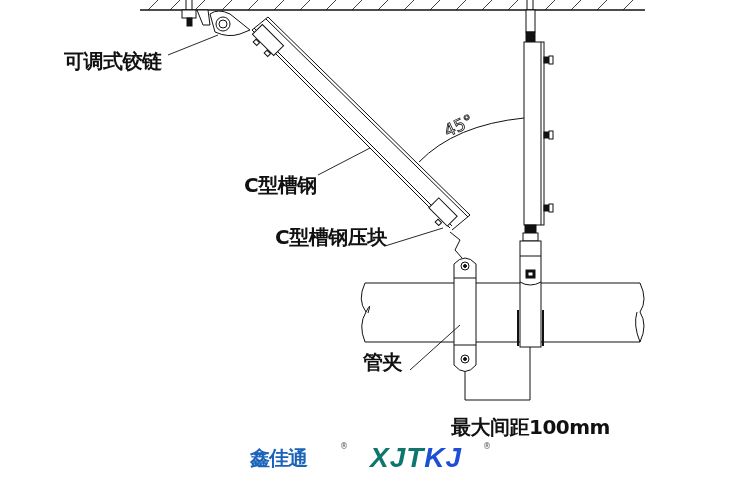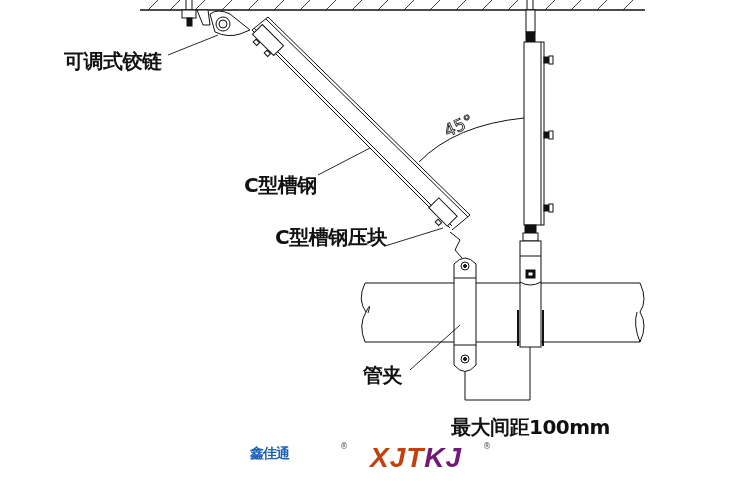--- a/index.html
+++ b/index.html
@@ -1,21 +1,21 @@
 <!DOCTYPE html>
 <html><head>
 <meta charset="utf-8">
 <style>
   html, body { margin: 0; padding: 0; background: #ffffff; }
   body { width: 737px; height: 481px; position: relative; overflow: hidden;
          font-family: "DejaVu Sans", sans-serif; }
   #diagram { position: absolute; left: 0; top: 0; width: 737px; height: 481px; }
   .label { position: absolute; font-family: "DejaVu Sans", sans-serif; font-size: 20px;
            color: #111; font-weight: bold; white-space: nowrap; letter-spacing: -0.5px; }
-  .logo-cn { position: absolute; left: 250px; top: 445px; font-size: 14px; font-weight: bold;
+  .logo-cn { position: absolute; left: 250px; top: 445px; font-size: 20px; font-weight: bold;
              color: #1a63b8; font-family: "DejaVu Sans", sans-serif; letter-spacing: -1px; }
   .logo-en { position: absolute; left: 370px; top: 442px; font-size: 28px; font-weight: bold;
              font-style: italic; font-family: "Liberation Sans", sans-serif; letter-spacing: 1px; }
   .reg { position: absolute; font-size: 8px; color: #555; font-family: "DejaVu Sans", sans-serif; }
 </style>
 </head>
 <body>
 
 <svg id="diagram" viewBox="0 0 737 481" xmlns="http://www.w3.org/2000/svg">
 
@@ -138,21 +138,21 @@
     <line x1="168" y1="55" x2="218" y2="35"></line>
     <line x1="318" y1="175" x2="370" y2="148"></line>
     <line x1="385" y1="246" x2="443" y2="228"></line>
     <line x1="410" y1="370" x2="460" y2="325"></line>
   </g>
 </svg>
 
 <div class="label" style="left:64px; top:48px;">可调式铰链</div>
 <div class="label" style="left:244px; top:172px;text-align:right;">C型槽钢</div>
 <div class="label" style="left:275px; top:224px;">C型槽钢压块</div>
-<div class="label" style="left:363px; top:362px;">管夹</div>
+<div class="label" style="left:363px; top:349px;">管夹</div>
 <div class="label" style="left:451px; top:414px;">最大间距100mm</div>
 
 <div class="logo-cn">鑫佳通</div>
 <span class="reg" style="left:340px; top:442px;">®</span>
 <div class="logo-en">
-  <span style="color:#c2410c;">XJT</span><span style="color:#701a75;">KJ</span>
+  <span style="color:#0f766e;">XJT</span><span style="color:#1d4ed8;">KJ</span>
 </div>
 <span class="reg" style="left:483px; top:442px;">®</span>
 
 </body></html>

